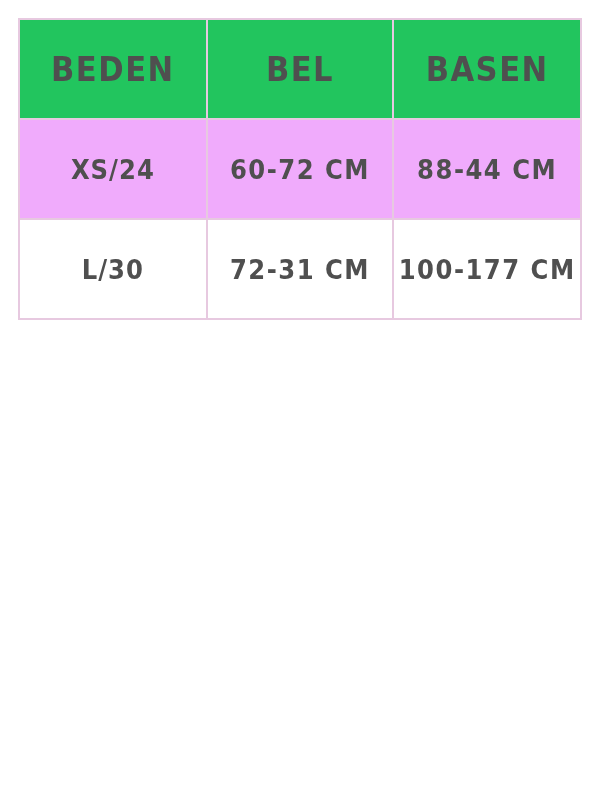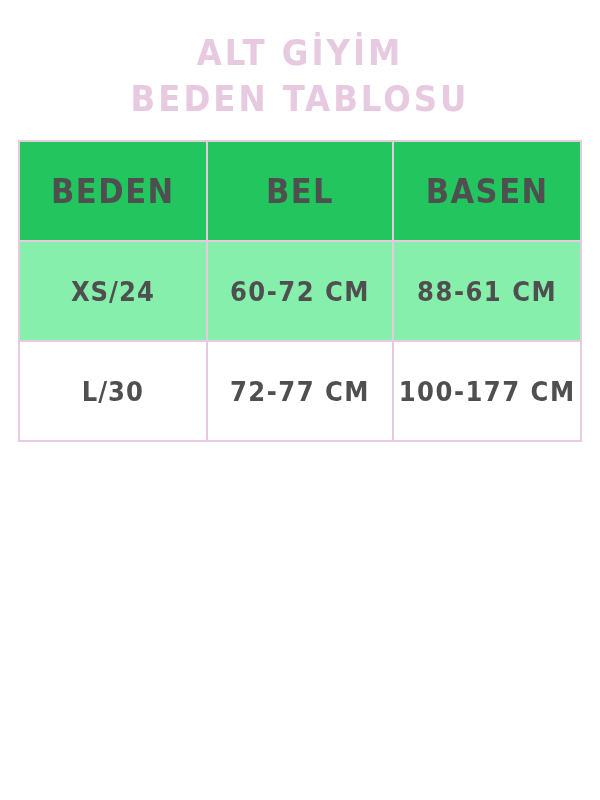--- a/index.html
+++ b/index.html
@@ -66,53 +66,49 @@
   }
   thead th {
     font-size: 34px;
     background: #22c55e;
     height: 102px;
   }
   tbody td {
     font-size: 27px;
   }
   tbody tr.alt td {
-    background: #86efac;
+    background: #f0abfc;
   }
   tbody tr td:first-child {
     letter-spacing: 1px;
   }
 </style>
 </head>
 <body>
 
 <div class="page">
 
-  <div class="title">
-    <span class="title-line">ALT GİYİM</span>
-    <span class="title-line">BEDEN TABLOSU</span>
-  </div>
 
   <div class="table-wrap">
     <table class="size-table">
       <thead>
         <tr>
           <th>BEDEN</th>
           <th>BEL</th>
           <th>BASEN</th>
         </tr>
       </thead>
       <tbody>
         <tr class="alt">
           <td>XS/24</td>
           <td>60-72 CM</td>
-          <td>88-61 CM</td>
+          <td>88-44 CM</td>
         </tr>
         <tr>
           <td>L/30</td>
-          <td>72-77 CM</td>
+          <td>72-31 CM</td>
           <td>100-177 CM</td>
         </tr>
       </tbody>
     </table>
   </div>
 
 </div>
 
 </body></html>

